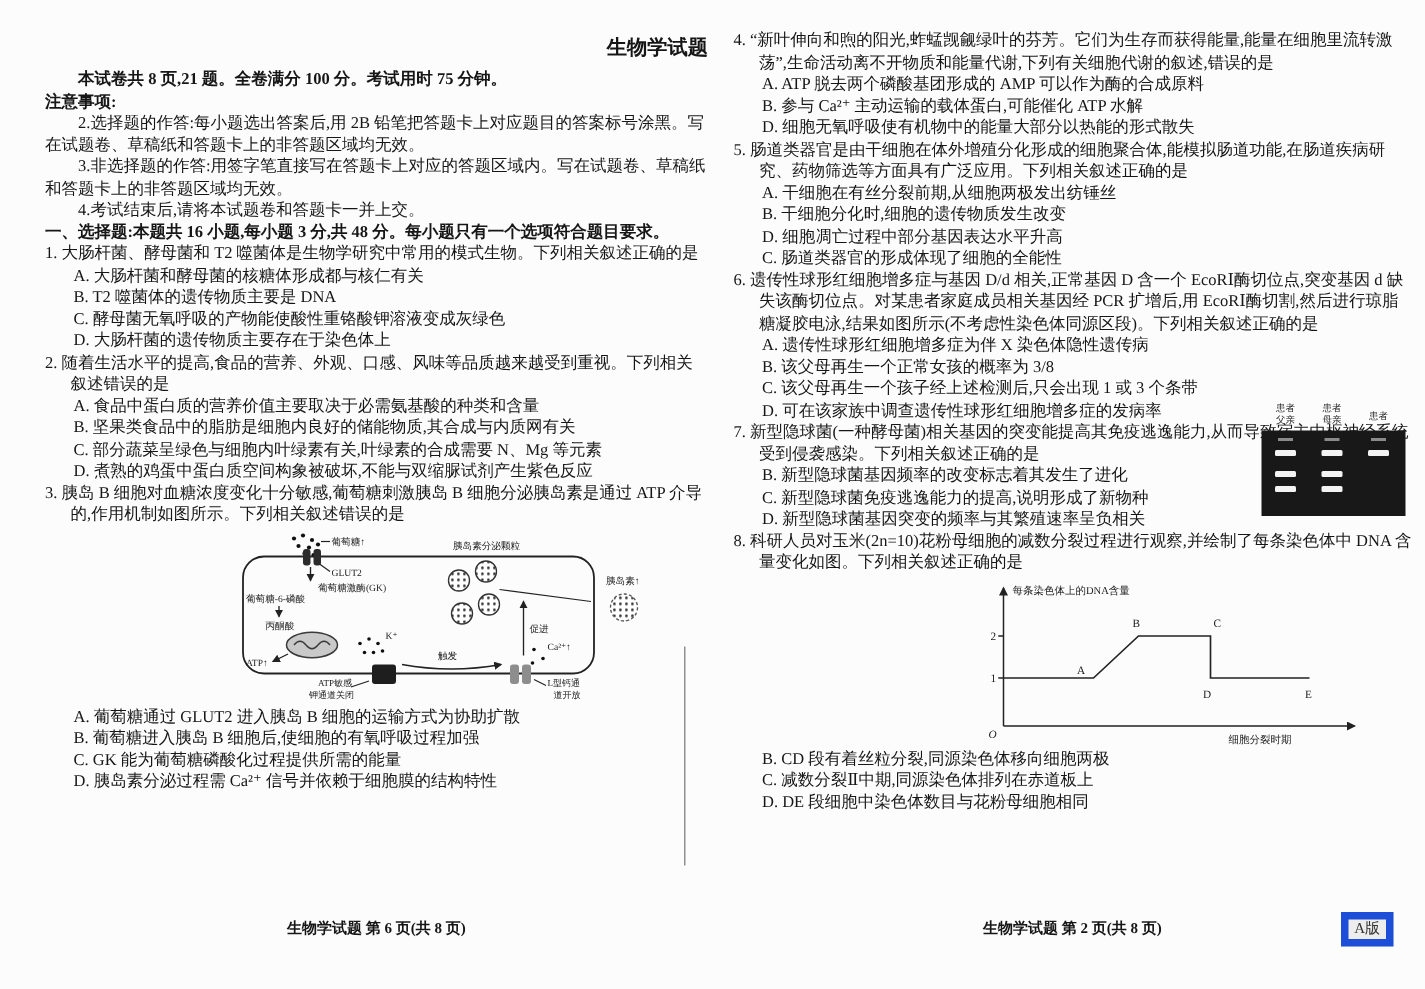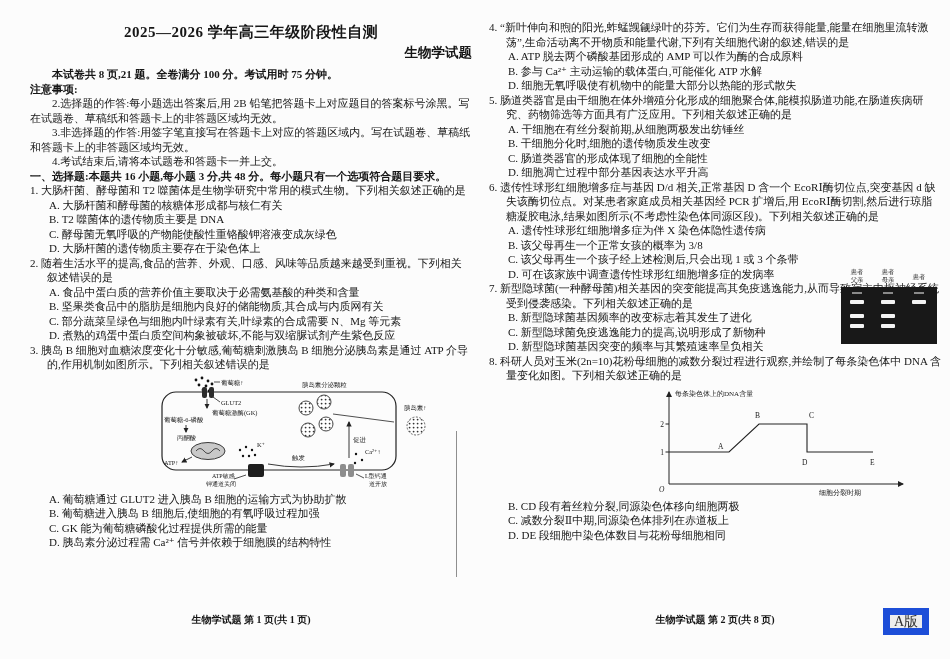--- a/index.html
+++ b/index.html
@@ -16,39 +16,38 @@
   .info{font-weight:bold;text-indent:2em;}
   .nhead{font-weight:bold;}
   .notice{text-indent:2em;}
   .sect{font-weight:bold;}
   .stem{padding-left:17px;text-indent:-17px;}
   .opt{margin-left:19px;}
   .q{margin:0;}
   .footer{position:absolute;left:0;right:0;text-align:center;font-weight:bold;font-size:10px;}
   #pageL .footer{top:591px;}
   #pageR .footer{top:593px;}
-  .badge{position:absolute;right:12px;top:588px;border:7px solid #1d4ed8;background:#ededed;
-         padding:0 4px;font-size:14px;line-height:13px;color:#333;}
+  .badge{position:absolute;right:12px;top:588px;border:5px solid #1d4ed8;background:#ededed;
+         padding:0 4px;font-size:10px;line-height:13px;color:#333;}
   .fold{position:absolute;left:456px;top:431px;width:1px;height:146px;background:#8f8f8f;}
   .dg{display:block;margin:2px 0 2px 126px;}
   .chart{display:block;margin:1px 0 1px 158px;}
   .gelwrap{position:absolute;right:2px;top:246px;}
   svg{overflow:visible;}
   svg text{font-family:"Liberation Serif","DejaVu Serif",serif;fill:#1a1a1a;}
   .dtx{font-size:6.4px;}
   .dtx2{font-size:6px;}
   .ctx{font-size:7px;}
   .cl{font-size:7.5px;}
   .gtx{font-size:6.3px;}
 </style>
 </head>
 <body>
 
 <div class="page" id="pageL">
-  <div class="t1">2025—2026 学年高三年级阶段性自测</div>
   <div class="t2">生物学试题</div>
   <div class="info">本试卷共 8 页,21 题。全卷满分 100 分。考试用时 75 分钟。</div>
   <div class="nhead">注意事项:</div>
   <div class="notice">2.选择题的作答:每小题选出答案后,用 2B 铅笔把答题卡上对应题目的答案标号涂黑。写在试题卷、草稿纸和答题卡上的非答题区域均无效。</div>
   <div class="notice">3.非选择题的作答:用签字笔直接写在答题卡上对应的答题区域内。写在试题卷、草稿纸和答题卡上的非答题区域均无效。</div>
   <div class="notice">4.考试结束后,请将本试题卷和答题卡一并上交。</div>
   <div class="sect">一、选择题:本题共 16 小题,每小题 3 分,共 48 分。每小题只有一个选项符合题目要求。</div>
 
   <div class="q">
     <div class="stem">1. 大肠杆菌、酵母菌和 T2 噬菌体是生物学研究中常用的模式生物。下列相关叙述正确的是</div>
@@ -161,39 +160,39 @@
       <text class="dtx" x="248" y="36">胰岛素↑</text>
       <circle cx="260" cy="52" r="9" fill="url(#dotp)" stroke="#555" stroke-width="0.9" stroke-dasharray="2 1.5"></circle>
     </svg>
 
     <div class="opt">A. 葡萄糖通过 GLUT2 进入胰岛 B 细胞的运输方式为协助扩散</div>
     <div class="opt">B. 葡萄糖进入胰岛 B 细胞后,使细胞的有氧呼吸过程加强</div>
     <div class="opt">C. GK 能为葡萄糖磷酸化过程提供所需的能量</div>
     <div class="opt">D. 胰岛素分泌过程需 Ca²⁺ 信号并依赖于细胞膜的结构特性</div>
   </div>
 
-  <div class="footer">生物学试题 第 1 页(共 1 页)</div>
+  <div class="footer">生物学试题 第 6 页(共 8 页)</div>
 </div>
 
 <div class="fold"></div>
 
 <div class="page" id="pageR">
   <div class="q">
     <div class="stem">4. “新叶伸向和煦的阳光,蚱蜢觊觎绿叶的芬芳。它们为生存而获得能量,能量在细胞里流转激荡”,生命活动离不开物质和能量代谢,下列有关细胞代谢的叙述,错误的是</div>
     <div class="opt">A. ATP 脱去两个磷酸基团形成的 AMP 可以作为酶的合成原料</div>
     <div class="opt">B. 参与 Ca²⁺ 主动运输的载体蛋白,可能催化 ATP 水解</div>
     <div class="opt">D. 细胞无氧呼吸使有机物中的能量大部分以热能的形式散失</div>
   </div>
 
   <div class="q">
     <div class="stem">5. 肠道类器官是由干细胞在体外增殖分化形成的细胞聚合体,能模拟肠道功能,在肠道疾病研究、药物筛选等方面具有广泛应用。下列相关叙述正确的是</div>
     <div class="opt">A. 干细胞在有丝分裂前期,从细胞两极发出纺锤丝</div>
     <div class="opt">B. 干细胞分化时,细胞的遗传物质发生改变</div>
+    <div class="opt">D. 细胞凋亡过程中部分基因表达水平升高</div>
     <div class="opt">C. 肠道类器官的形成体现了细胞的全能性</div>
-    <div class="opt">D. 细胞凋亡过程中部分基因表达水平升高</div>
   </div>
 
   <div class="q">
     <div class="stem">6. 遗传性球形红细胞增多症与基因 D/d 相关,正常基因 D 含一个 EcoRⅠ酶切位点,突变基因 d 缺失该酶切位点。对某患者家庭成员相关基因经 PCR 扩增后,用 EcoRⅠ酶切割,然后进行琼脂糖凝胶电泳,结果如图所示(不考虑性染色体同源区段)。下列相关叙述正确的是</div>
     <div class="opt">A. 遗传性球形红细胞增多症为伴 X 染色体隐性遗传病</div>
     <div class="opt">B. 该父母再生一个正常女孩的概率为 3/8</div>
     <div class="opt">C. 该父母再生一个孩子经上述检测后,只会出现 1 或 3 个条带</div>
     <div class="opt">D. 可在该家族中调查遗传性球形红细胞增多症的发病率</div>
   </div>
 

